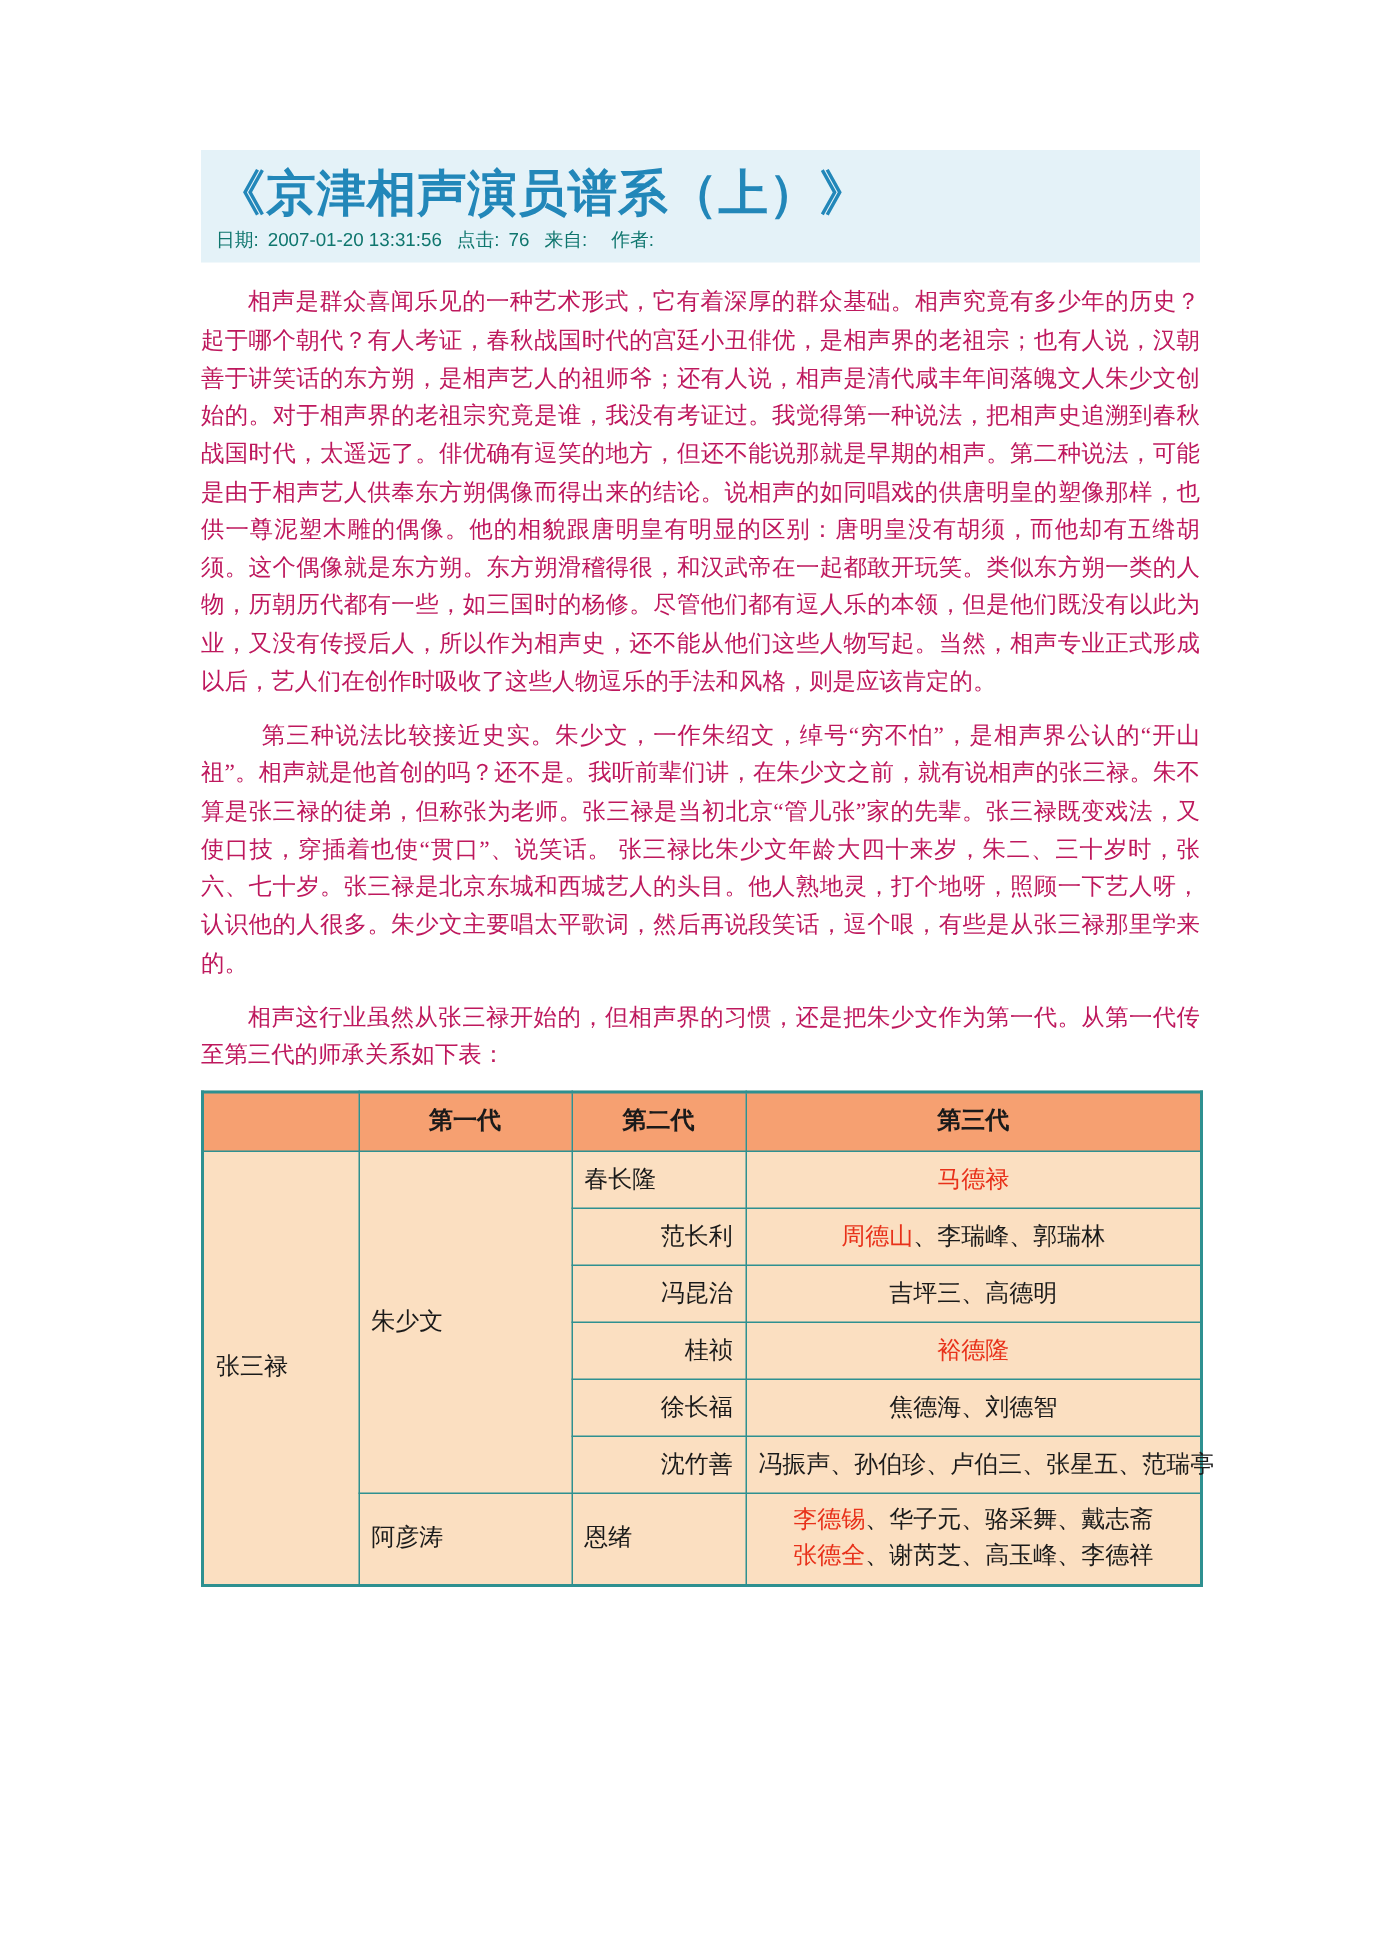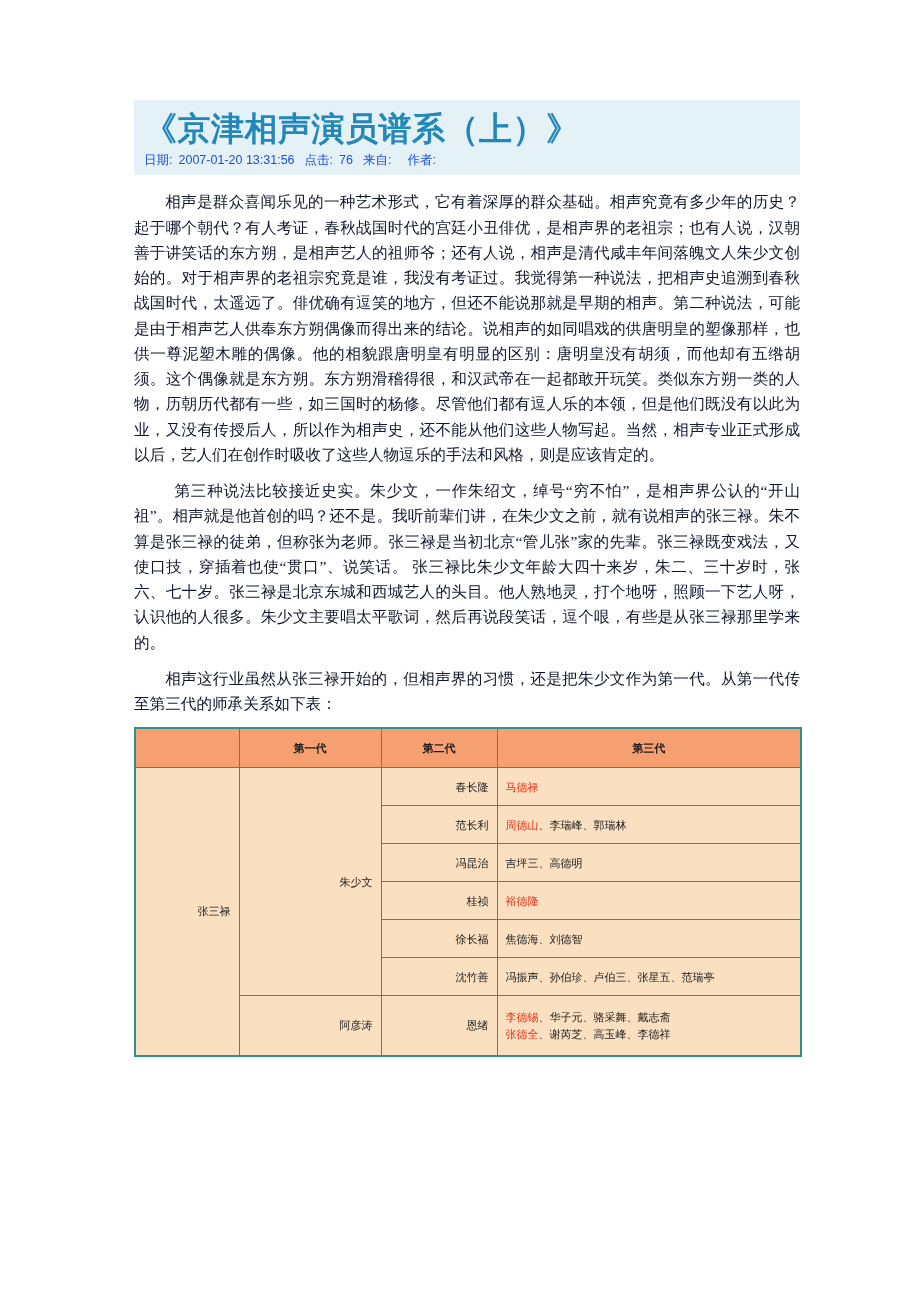--- a/index.html
+++ b/index.html
@@ -40,39 +40,39 @@
     color: #2287b9;
     line-height: 1.25;
     letter-spacing: 0.5px;
     margin: 0;
     white-space: nowrap;
   }
   .meta-line {
     margin-top: 3px;
     font-family: "Liberation Sans", "DejaVu Sans", sans-serif;
     font-size: 12.5px;
-    color: #1d4ed8;
+    color: #0f766e;
     white-space: nowrap;
   }
   .meta-line .meta-seg {
     margin-right: 6px;
   }
   .meta-line .meta-val {
     margin-right: 10px;
   }
 
   
   .body-text {
     margin-top: 14px;
   }
   p.para {
     margin: 0 0 11px 0;
     font-size: 15.6px;
     line-height: 1.62;
-    color: #0f172a;
+    color: #be185d;
     text-align: justify;
     text-justify: inter-ideograph;
     text-indent: 2em;
   }
   p.para.indent-wide {
     text-indent: 2.6em;
   }
 
   
   .lineage-table {
@@ -84,62 +84,63 @@
     border: 2px solid #2e9090;
   }
   .lineage-table col.c1 { width: 104px; }
   .lineage-table col.c2 { width: 142px; }
   .lineage-table col.c3 { width: 116px; }
   .lineage-table col.c4 { width: 304px; }
 
   .lineage-table th,
   .lineage-table td {
     border: 1px solid #2e9090;
-    font-size: 11px;
+    font-size: 16px;
     color: #1a1a1a;
     padding: 6px 8px;
     vertical-align: middle;
     line-height: 1.5;
   }
   .lineage-table thead th {
     background: #f6a071;
     font-weight: bold;
     text-align: center;
     height: 28px;
     padding: 5px 8px;
   }
   .lineage-table thead th.blank-head {
     background: #f6a071;
   }
   .cell-gen1,
   .cell-gen0 {
-    text-align: right;
+    text-align: left;
     vertical-align: middle;
   }
   .cell-gen2 {
     text-align: right;
     padding-left: 10px;
   }
   .cell-gen2.centered {
-    text-align: right;
+    text-align: left;
     padding-left: 8px;
+    font-family: Liberation Mono, monospace;
   }
   .cell-gen3 {
     text-align: left;
     padding-left: 10px;
   }
   .red {
     color: #e8311a;
   }
   .name-red {
     color: #e8311a;
   }
   .row-h { height: 38px; }
   .row-h-tall { height: 60px; margin-left: 41px; }
-  .stack-line { display: block; white-space: nowrap; }
+  .stack-line { display: block; white-space: nowrap; text-align: center; }
 </style>
 </head>
 <body>
 
 <div class="page">
   <div class="content">
 
     <div class="title-band">
       <h1 class="article-title">《京津相声演员谱系（上）》</h1>
       <div class="meta-line">

